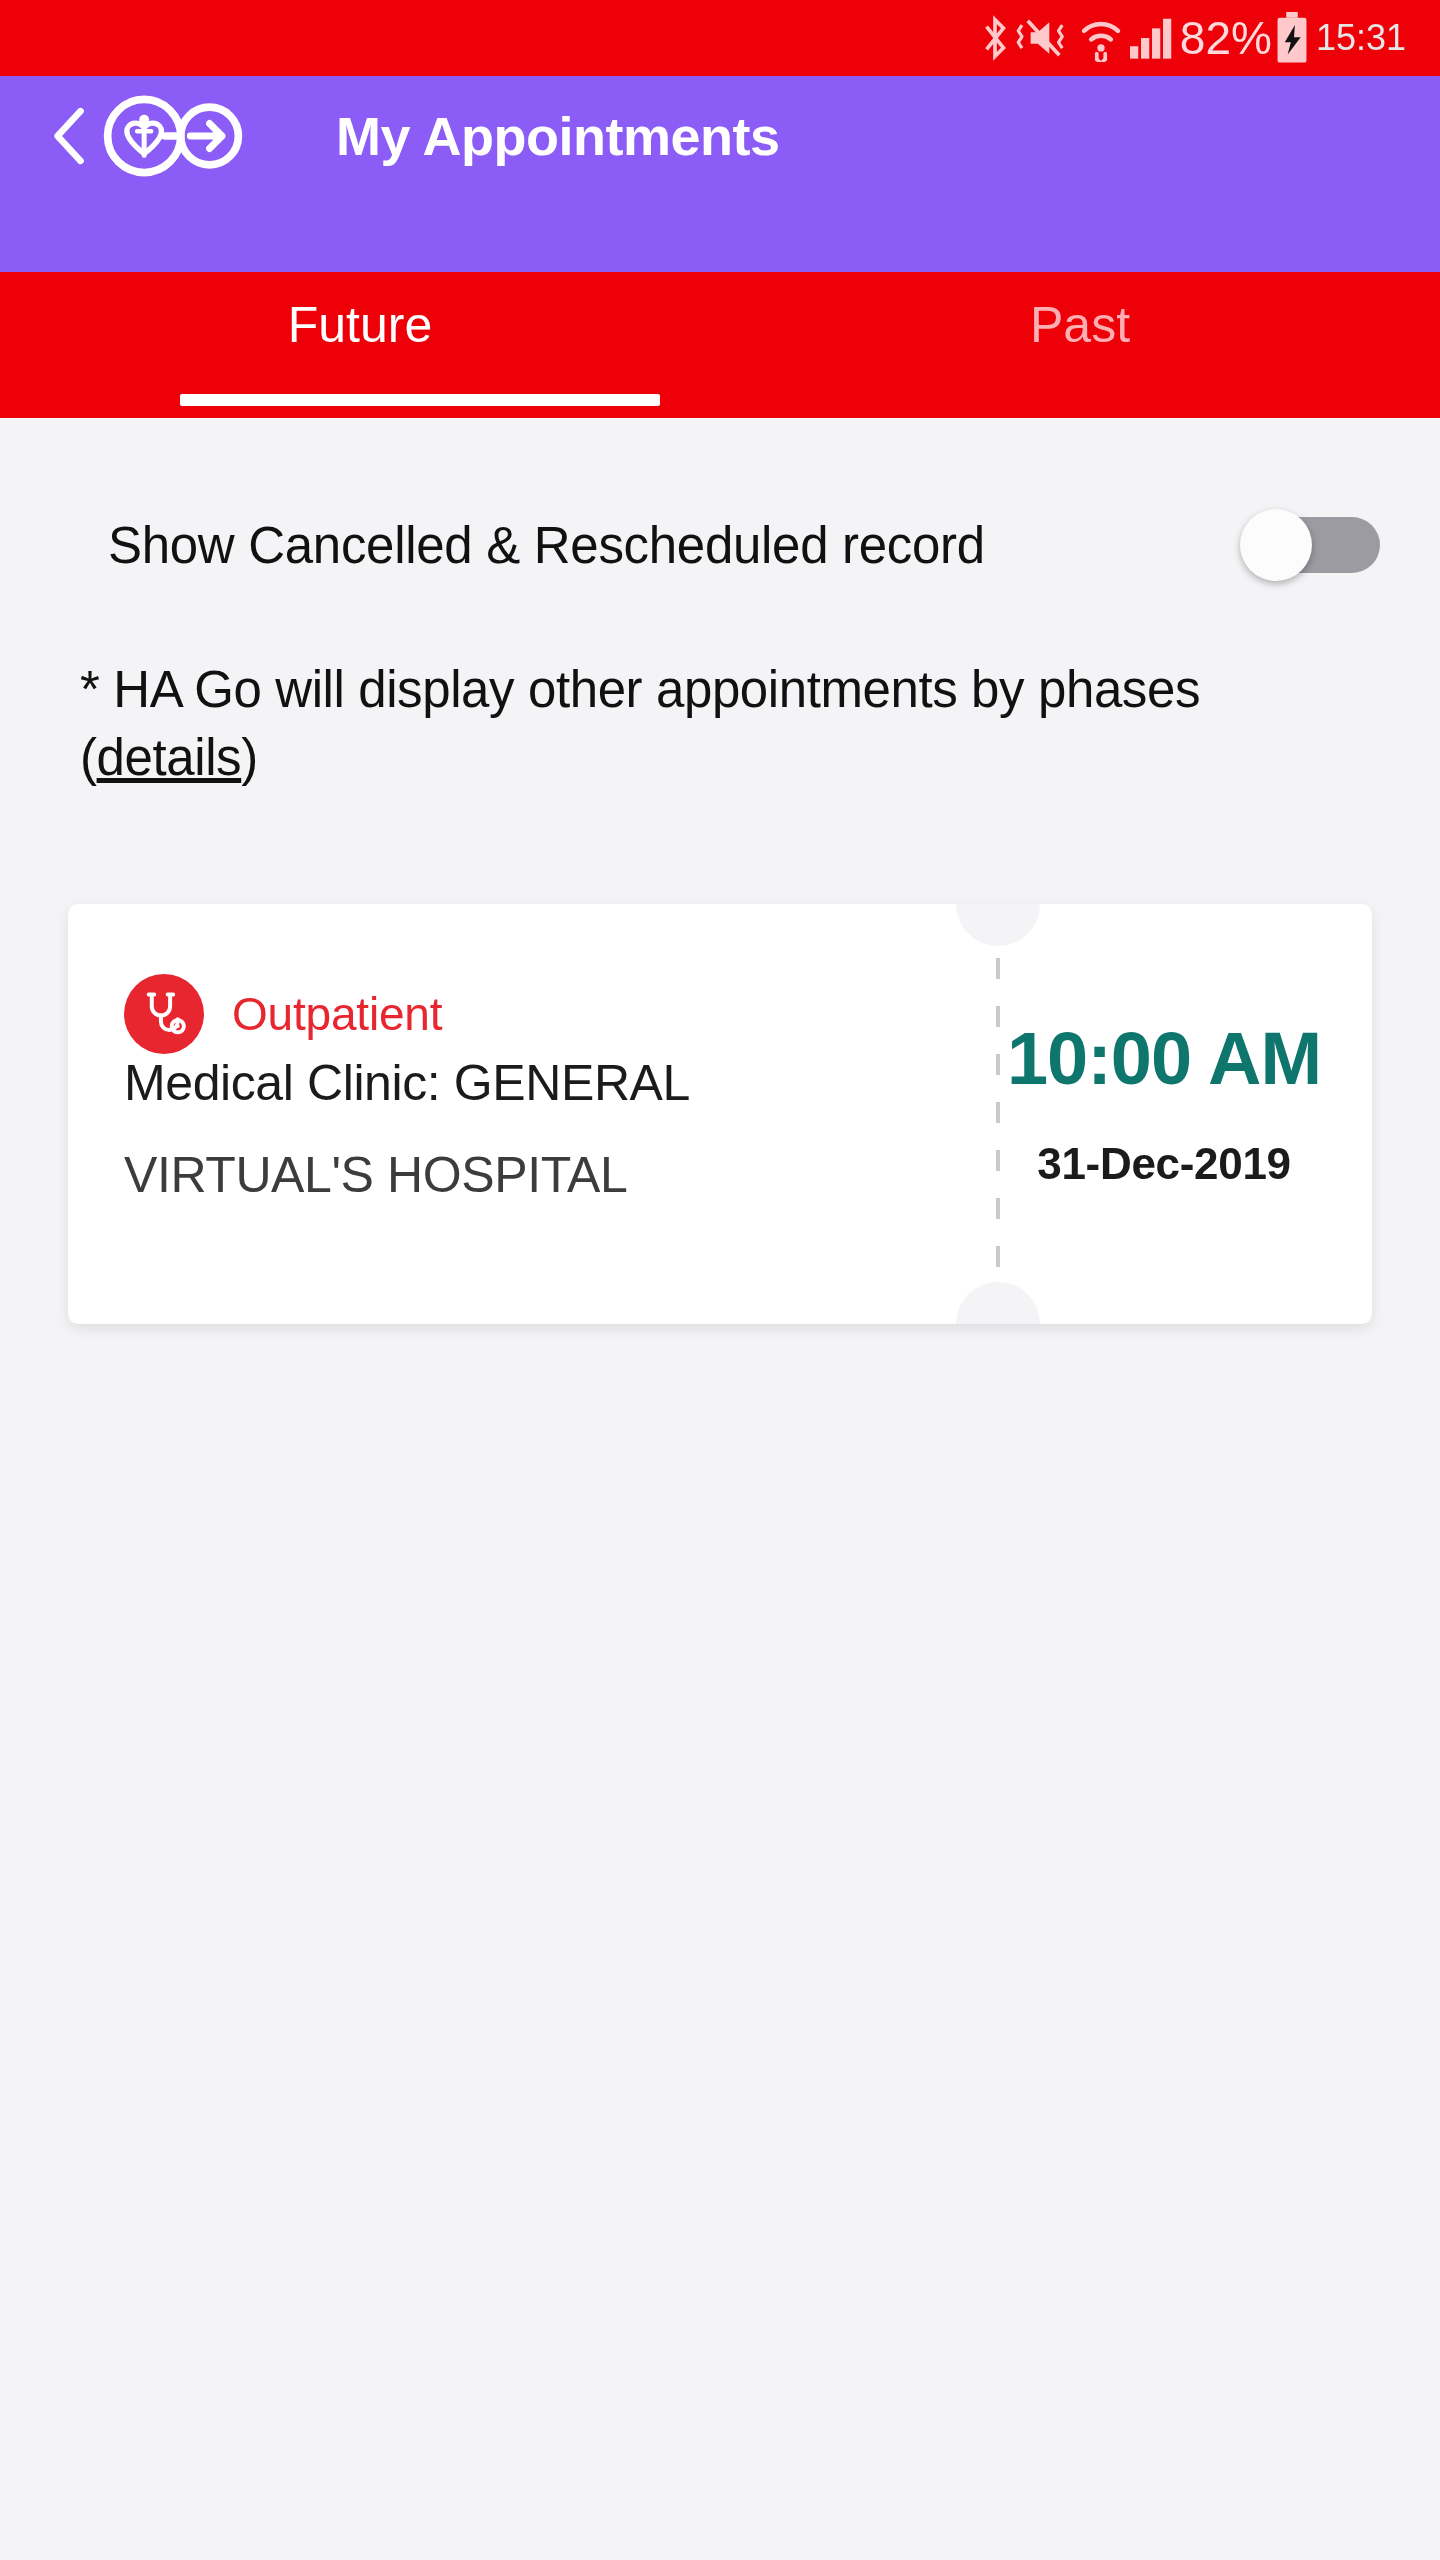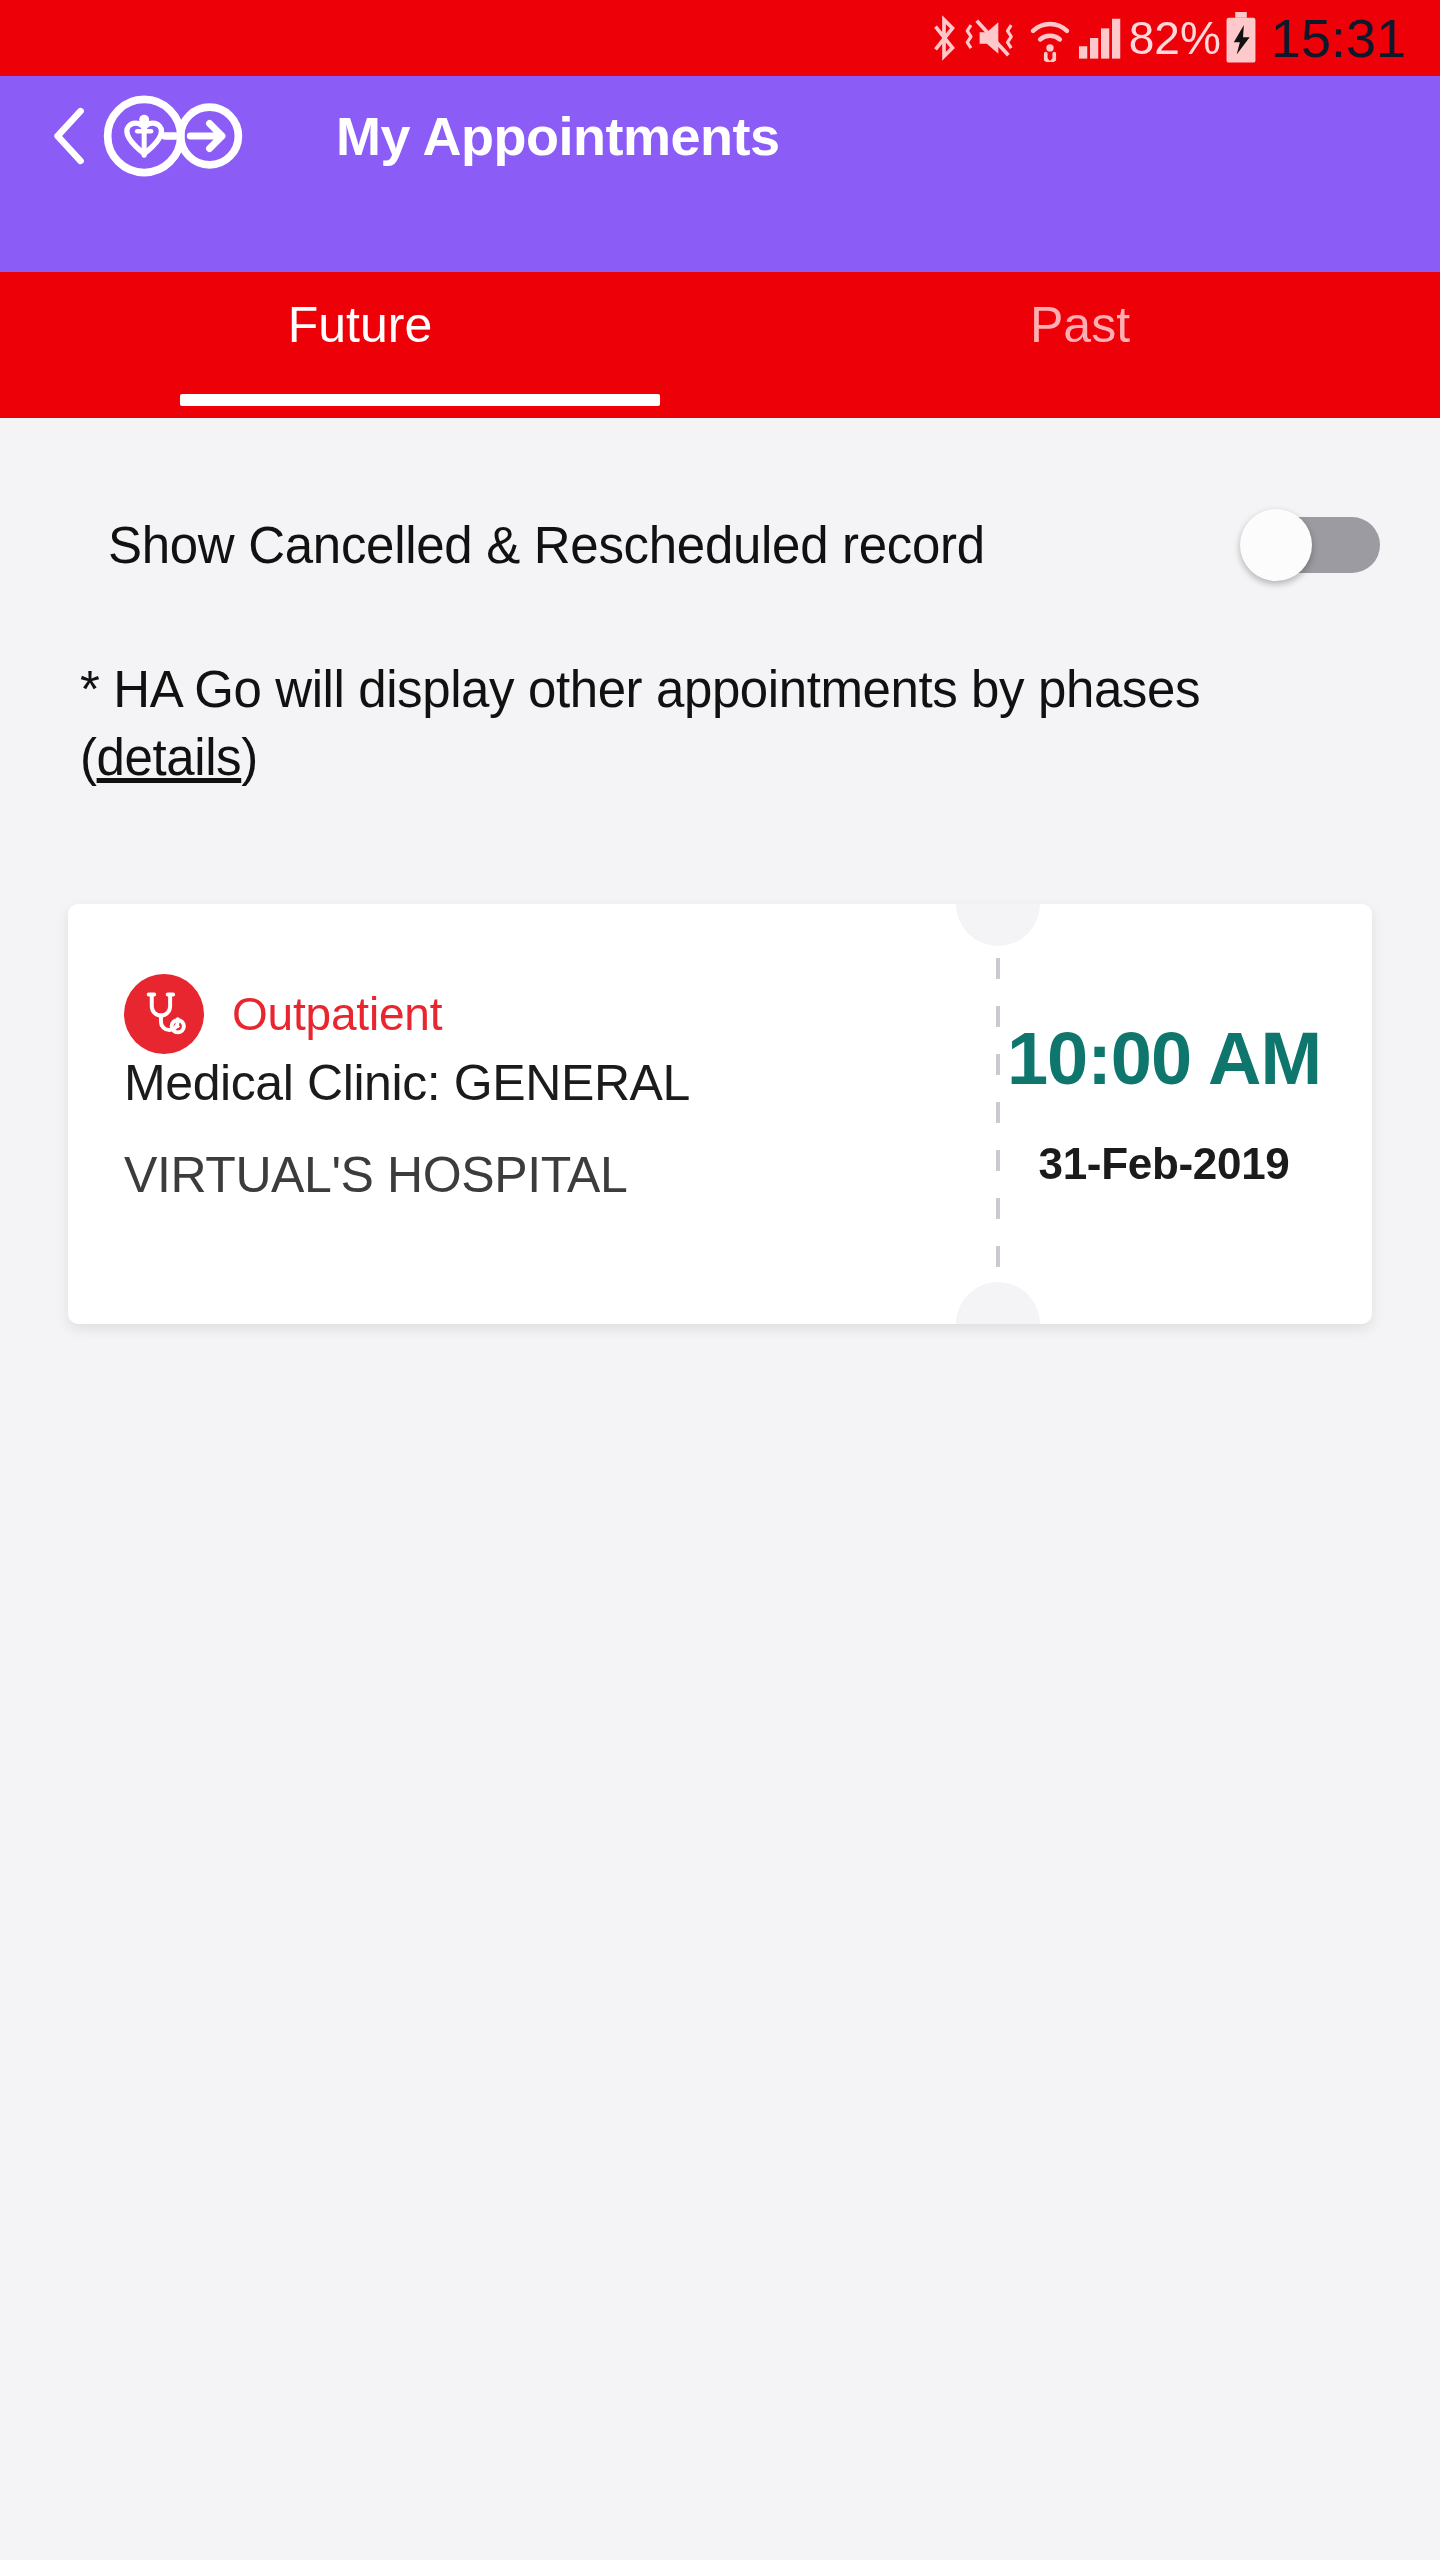--- a/index.html
+++ b/index.html
@@ -14,21 +14,21 @@
   .statusbar{
     height:76px; background:#EE0008;
     display:flex; align-items:center; justify-content:flex-end;
     padding-right:34px; gap:4px;
   }
   .sb-icon{ display:flex; align-items:center; }
   .sb-text{
     color:#FFD9DB; font-size:46px; font-weight:400;
     letter-spacing:0px; line-height:1;
   }
-  .sb-clock{ color:#0f172a; font-size:54px; line-height:1; margin-left:6px;}
+  .sb-clock{ color:#e5e5e5; font-size:36px; line-height:1; }
   .sb-batt{ margin-left:-4px; }
 
   
   .appbar{
     background:#8b5cf6; height:196px; position:relative;
   }
   .appbar-row{
     display:flex; align-items:center; height:120px; padding-left:48px;
   }
   .back-chevron{ width:46px; height:62px; flex:0 0 auto; }
@@ -259,19 +259,19 @@
             </svg>
           </span>
           <span class="badge-text">Outpatient</span>
         </div>
         <div class="card-line1">Medical Clinic: GENERAL</div>
         <div class="card-line2">VIRTUAL'S HOSPITAL</div>
       </div>
 
       <div class="card-right">
         <div class="card-time">10:00 AM</div>
-        <div class="card-date">31-Feb-2019</div>
+        <div class="card-date">31-Dec-2019</div>
       </div>
 
     </div>
   </div>
 
 </div>
 
 </body></html>

